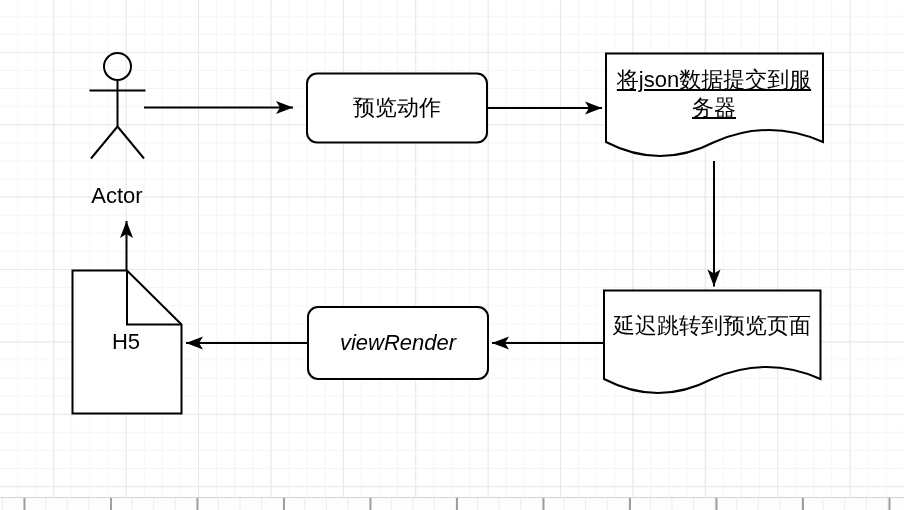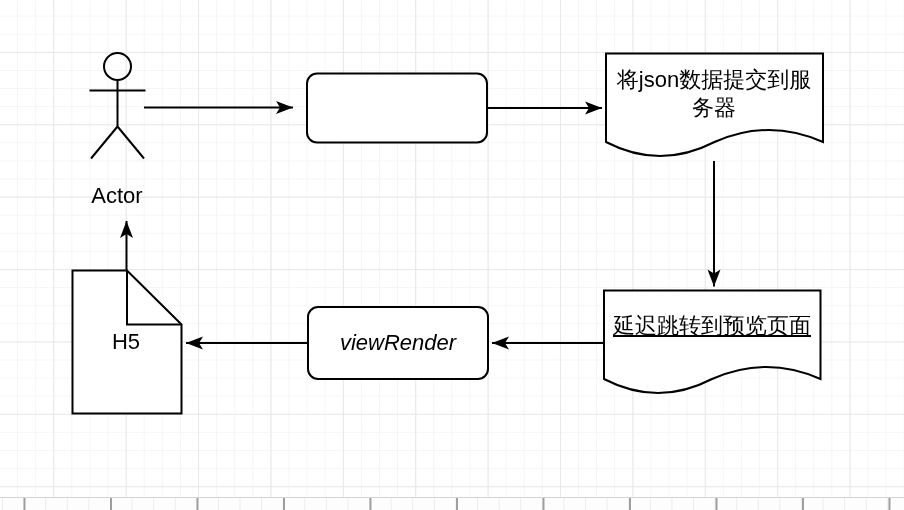--- a/index.html
+++ b/index.html
@@ -76,20 +76,21 @@
     color: #000000;
     font-size: 22px;
     line-height: 28px;
     text-align: center;
     white-space: nowrap;
     pointer-events: none;
   }
   .label.wrap {
     white-space: normal;
     word-break: break-word;
+    text-decoration: underline;
   }
 </style>
 </head>
 <body>
 
 <div class="stage">
   <div class="canvas"></div>
   <div class="strip"></div>
 
   <svg class="diagram-svg" width="904" height="497" viewBox="0 0 904 497">
@@ -123,21 +124,22 @@
     <path class="edge" d="M144,107.5 L293,107.5" marker-end="url(#ah)"></path>
     <path class="edge" d="M487.5,108 L602,108" marker-end="url(#ah)"></path>
     <path class="edge" d="M714,161 L714,286.5" marker-end="url(#ah)"></path>
     <path class="edge" d="M603.5,343 L492,343" marker-end="url(#ah)"></path>
     <path class="edge" d="M307,343 L186,343" marker-end="url(#ah)"></path>
     <path class="edge" d="M126.5,270 L126.5,221" marker-end="url(#ah)"></path>
   </svg>
 
   <div class="label" style="left:117px; top:196px;">Actor</div>
 
+  <div class="label" style="left:397px; top:108px;">预览动作</div>
 
   <div class="label wrap" style="left:714px; top:94px; width:212px;">将json数据提交到服务器</div>
 
-  <div class="label" style="left:712px; top:326px;text-decoration:underline;">延迟跳转到预览页面</div>
+  <div class="label" style="left:712px; top:326px;">延迟跳转到预览页面</div>
 
   <div class="label" style="left:398px; top:343px;font-style:italic;">viewRender</div>
 
   <div class="label" style="left:126px; top:342px;">H5</div>
 </div>
 
 </body></html>

